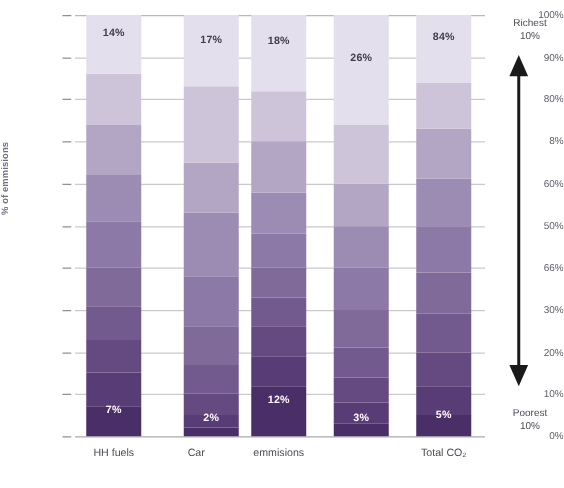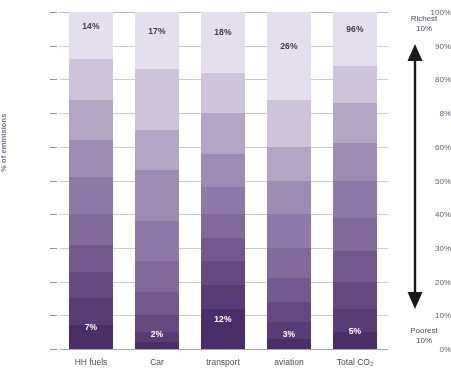--- a/index.html
+++ b/index.html
@@ -126,21 +126,21 @@
 
   <div class="y-axis-title">% of emmisions</div>
 
   <div>
     <div class="y-tick-label" style="top:12px;">100%</div>
     <div class="y-tick-label" style="top:45.7px;">90%</div>
     <div class="y-tick-label" style="top:79.4px;">80%</div>
     <div class="y-tick-label" style="top:113.1px;">8%</div>
     <div class="y-tick-label" style="top:146.8px;padding-left:16px;">60%</div>
     <div class="y-tick-label" style="top:180.5px;">50%</div>
-    <div class="y-tick-label" style="top:214.2px;">40%</div>
+    <div class="y-tick-label" style="top:214.2px;">66%</div>
     <div class="y-tick-label" style="top:247.9px;">30%</div>
     <div class="y-tick-label" style="top:281.6px;">20%</div>
     <div class="y-tick-label" style="top:315.3px;">10%</div>
     <div class="y-tick-label" style="top:349px;">0%</div>
 
     <div class="y-tick-mark" style="left:50px; top:12px;"></div>
     <div class="y-tick-mark" style="left:50px; top:45.7px;"></div>
     <div class="y-tick-mark" style="left:50px; top:79.4px;"></div>
     <div class="y-tick-mark" style="left:50px; top:113.1px;"></div>
     <div class="y-tick-mark" style="left:50px; top:146.8px;"></div>
@@ -174,21 +174,21 @@
           <div class="seg" style="bottom: 77.51px; height: 26.96px; background: rgb(114, 89, 142);"></div>
           <div class="seg" style="bottom: 104.47px; height: 30.33px; background: rgb(127, 106, 154);"></div>
           <div class="seg" style="bottom: 134.8px; height: 37.07px; background: rgb(141, 121, 167);"></div>
           <div class="seg" style="bottom: 171.87px; height: 37.07px; background: rgb(156, 139, 179);"></div>
           <div class="seg" style="bottom: 208.94px; height: 40.44px; background: rgb(179, 166, 196);"></div>
           <div class="seg" style="bottom: 249.38px; height: 40.44px; background: rgb(205, 196, 217);"></div>
           <div class="seg" style="bottom: 289.82px; height: 47.18px; background: rgb(228, 223, 236);"></div>
           <div class="seg-label top-label" style="bottom: 313.41px;">14%</div>
           <div class="seg-label bottom-label" style="bottom: 11.795px;">7%</div>
         </div>
-        <div class="bar" style="left: 75px; height: 326px;">
+        <div class="bar" style="left: 87px; height: 326px;">
           <div class="seg" style="bottom: 0px; height: 6.74px; background: rgb(74, 46, 104);"></div>
           <div class="seg" style="bottom: 6.74px; height: 10.11px; background: rgb(88, 60, 117);"></div>
           <div class="seg" style="bottom: 16.85px; height: 16.85px; background: rgb(101, 74, 130);"></div>
           <div class="seg" style="bottom: 33.7px; height: 23.59px; background: rgb(114, 89, 142);"></div>
           <div class="seg" style="bottom: 57.29px; height: 30.33px; background: rgb(127, 106, 154);"></div>
           <div class="seg" style="bottom: 87.62px; height: 40.44px; background: rgb(141, 121, 167);"></div>
           <div class="seg" style="bottom: 128.06px; height: 50.55px; background: rgb(156, 139, 179);"></div>
           <div class="seg" style="bottom: 178.61px; height: 40.44px; background: rgb(179, 166, 196);"></div>
           <div class="seg" style="bottom: 219.05px; height: 60.66px; background: rgb(205, 196, 217);"></div>
           <div class="seg" style="bottom: 279.71px; height: 57.29px; background: rgb(228, 223, 236);"></div>
@@ -227,38 +227,37 @@
           <div class="seg" style="bottom: 0px; height: 16.85px; background: rgb(74, 46, 104);"></div>
           <div class="seg" style="bottom: 16.85px; height: 23.59px; background: rgb(88, 60, 117);"></div>
           <div class="seg" style="bottom: 40.44px; height: 26.96px; background: rgb(101, 74, 130);"></div>
           <div class="seg" style="bottom: 67.4px; height: 30.33px; background: rgb(114, 89, 142);"></div>
           <div class="seg" style="bottom: 97.73px; height: 33.7px; background: rgb(127, 106, 154);"></div>
           <div class="seg" style="bottom: 131.43px; height: 37.07px; background: rgb(141, 121, 167);"></div>
           <div class="seg" style="bottom: 168.5px; height: 37.07px; background: rgb(156, 139, 179);"></div>
           <div class="seg" style="bottom: 205.57px; height: 40.44px; background: rgb(179, 166, 196);"></div>
           <div class="seg" style="bottom: 246.01px; height: 37.07px; background: rgb(205, 196, 217);"></div>
           <div class="seg" style="bottom: 283.08px; height: 53.92px; background: rgb(228, 223, 236);"></div>
-          <div class="seg-label top-label" style="bottom: 310.04px;">96%</div>
+          <div class="seg-label top-label" style="bottom: 310.04px;">84%</div>
           <div class="seg-label bottom-label" style="bottom: 8.425px;">5%</div>
         </div>
       </div>
   </div>
 
   <div id="cat-layer">
       <div class="cat-label" style="left: 48px; top: 357px;">
         <div>HH fuels</div>
       </div>
       <div class="cat-label" style="left: 114px; top: 357px;">
         <div>Car</div>
       </div>
       <div class="cat-label" style="left: 180px; top: 357px;">
-        <div>transport</div>
+        <div>emmisions</div>
       </div>
       <div class="cat-label" style="left: 246px; top: 357px;">
-        <div>aviation</div>
       </div>
       <div class="cat-label" style="left: 312px; top: 357px;">
         <div>Total CO₂</div>
       </div>
     </div>
 
   <div class="annot" style="left:395px; top:14px;">
     <div>Richest</div>
     <div>10%</div>
   </div>

